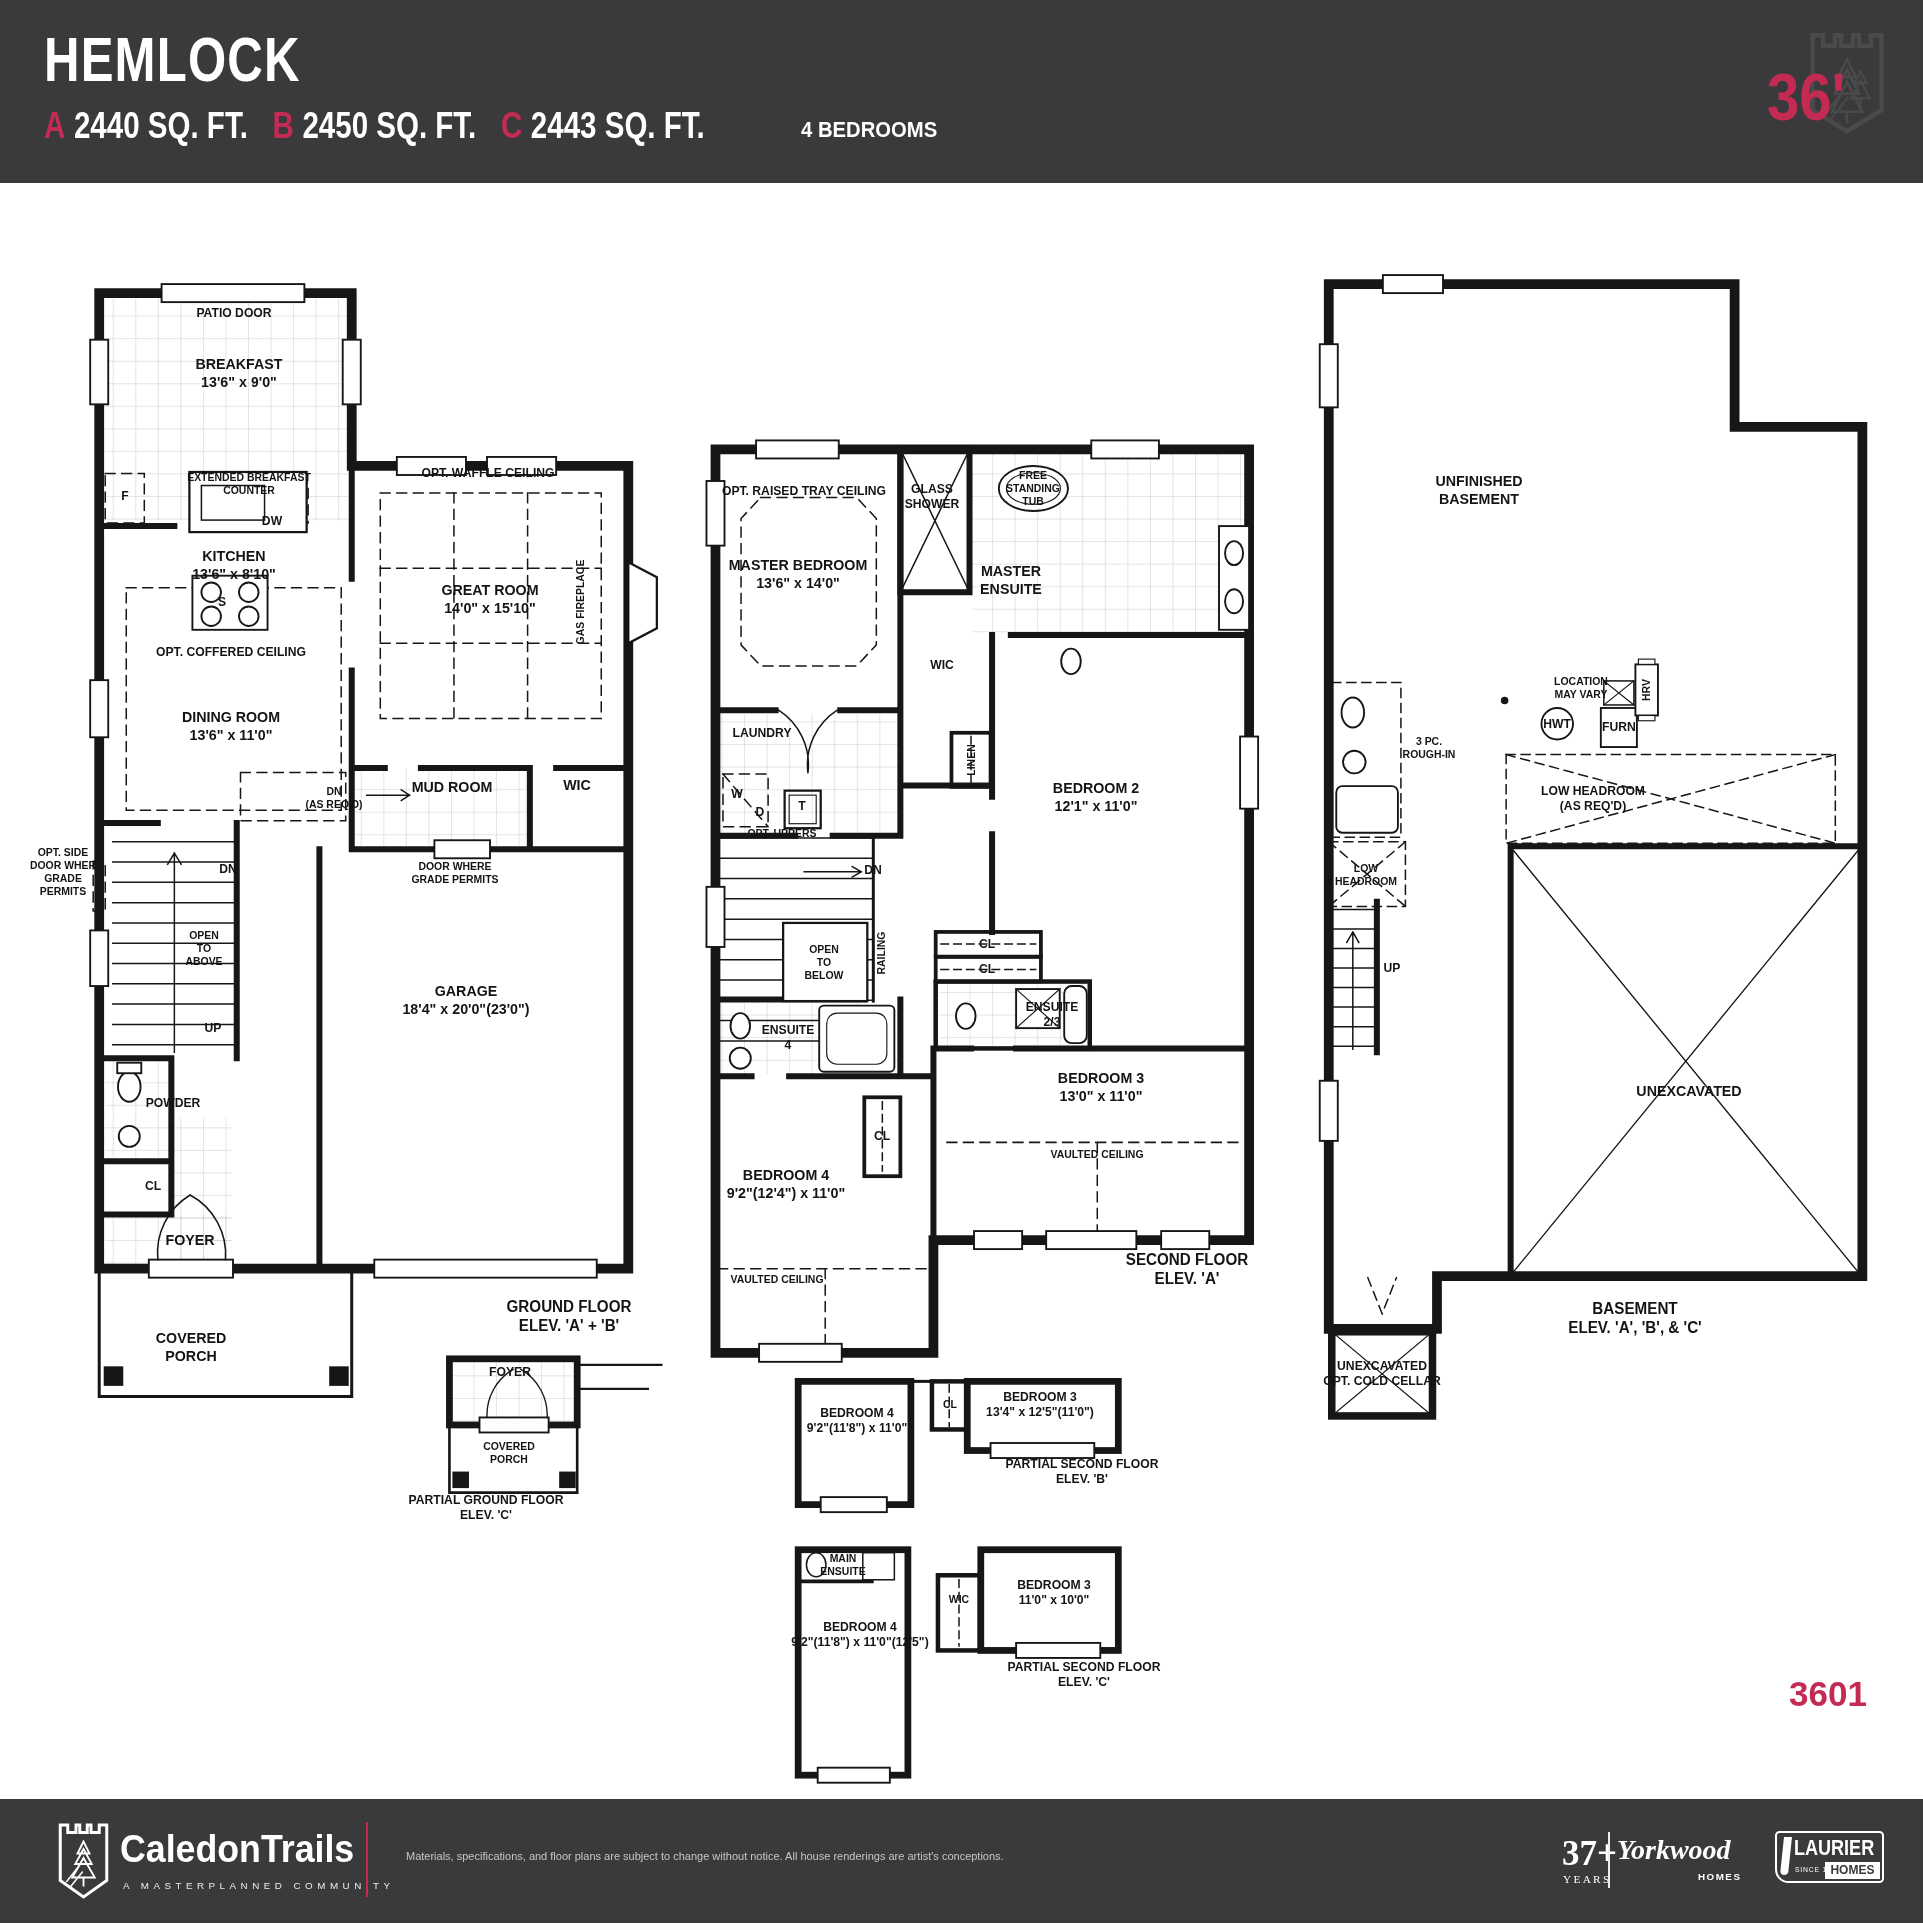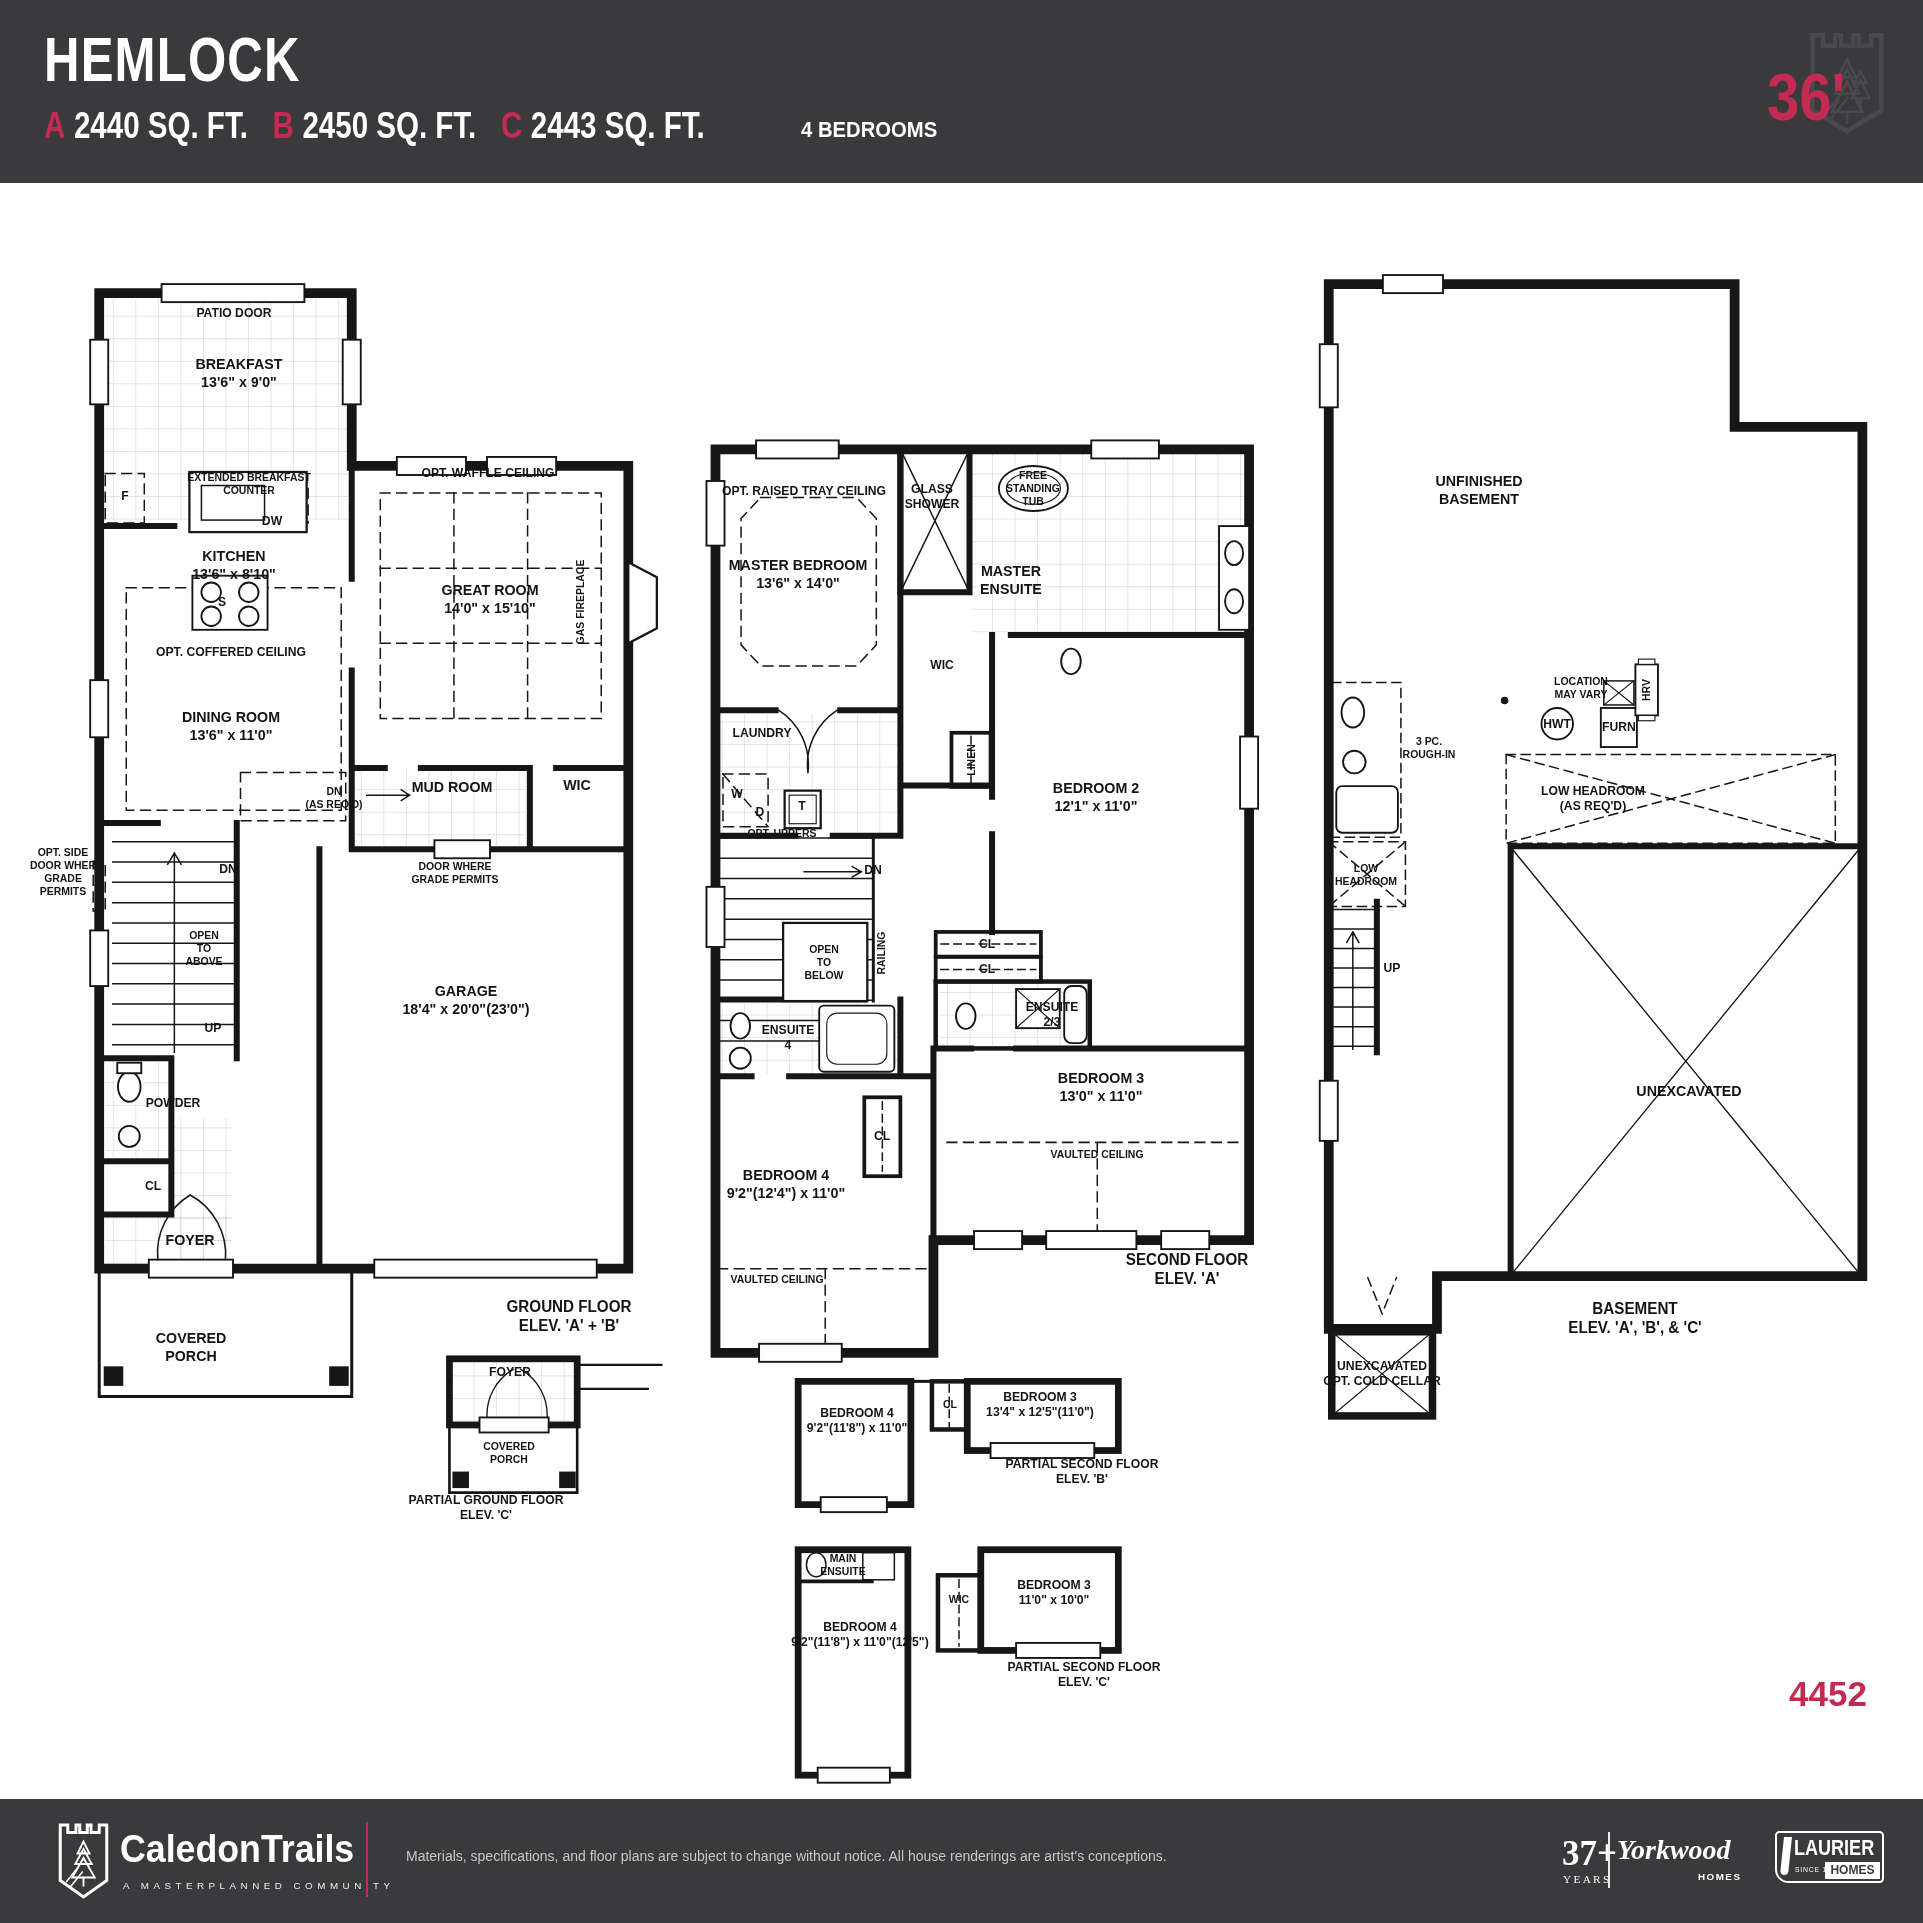--- a/index.html
+++ b/index.html
@@ -29,21 +29,21 @@
   .cap{font-size:16px;}
   .vert{transform:translate(-50%,-50%) rotate(-90deg) scaleX(.95);white-space:nowrap;}
   .sheetnum{position:absolute;left:1828px;top:1694px;transform:translate(-50%,-50%);
             color:#C32B53;font-size:35px;font-weight:700;}
   .plan-svg{position:absolute;left:0;top:0;z-index:1;}
   
   .f-logo-word{position:absolute;left:120px;top:1828px;color:#fff;font-size:38px;font-weight:700;
                transform:scaleX(.94);transform-origin:left top;}
   .f-tag{position:absolute;left:123px;top:1880px;color:#ECECEC;font-size:9.8px;font-weight:400;letter-spacing:4.5px;}
   .f-div{position:absolute;left:366px;top:1822px;width:2.3px;height:75px;background:#C32B53;}
-  .f-disc{position:absolute;left:406px;top:1843px;color:#C6C6C6;font-size:14px;line-height:27px;white-space:nowrap;}
+  .f-disc{position:absolute;left:406px;top:1843px;color:#C6C6C6;font-size:11px;line-height:27px;white-space:nowrap;}
   .f-55{position:absolute;left:1562px;top:1834px;color:#fff;font-family:"Liberation Serif",serif;
         font-size:35px;font-weight:700;}
   .f-years{position:absolute;left:1563px;top:1873px;color:#fff;font-family:"Liberation Serif",serif;
            font-size:11.3px;letter-spacing:2.3px;}
   .f-div2{position:absolute;left:1608px;top:1832px;width:1.5px;height:56px;background:#EDEDED;}
   .f-york{position:absolute;left:1617px;top:1834px;color:#fff;font-family:"Liberation Serif",serif;
           font-style:italic;font-weight:700;font-size:28px;}
   .f-york-sub{position:absolute;left:1698px;top:1871px;color:#fff;font-size:9.8px;font-weight:700;letter-spacing:1.5px;}
   .f-laurier{position:absolute;left:1775px;top:1831px;width:105px;height:48px;border:2.3px solid #fff;
              border-radius:4.5px 4.5px 4.5px 13.5px;}
@@ -409,21 +409,21 @@
 (AS REQ'D)</span>
   <span class="lbl xs" style="left:1366px;top:875px;">LOW
 HEADROOM</span>
   <span class="lbl sm" style="left:1392px;top:968px;">UP</span>
   <span class="lbl" style="left:1689px;top:1091px;">UNEXCAVATED</span>
   <span class="lbl sm" style="left:1382px;top:1373px;">UNEXCAVATED
 OPT. COLD CELLAR</span>
   <span class="lbl cap" style="left:1635px;top:1319px;">BASEMENT
 ELEV. 'A', 'B', &amp; 'C'</span>
 
-  <div class="sheetnum">4452</div>
+  <div class="sheetnum">3601</div>
 
   <div class="band bottom"></div>
   <svg width="53" height="87" viewBox="0 0 70 116" style="position:absolute;left:57px;top:1819px;z-index:2;">
     <path d="M4,8 L4,82 L35,104 L66,82 L66,8 L56,8 L56,18 L45,18 L45,8 L40,8 L40,18 L30,18 L30,8 L25,8 L25,18 L14,18 L14,8 Z" fill="none" stroke="#fff" stroke-width="4"></path>
     <path d="M35,30 L27,46 H43 Z M35,40 L24,60 H46 Z M35,52 L20,78 H50 Z M35,78 V90" fill="none" stroke="#fff" stroke-width="2.5"></path>
     <path d="M12,84 L28,64 M18,90 L34,70" stroke="#fff" stroke-width="2" fill="none"></path>
   </svg>
   <div class="f-logo-word">CaledonTrails</div>
   <div class="f-tag">A MASTERPLANNED COMMUNITY</div>
   <div class="f-div"></div>

